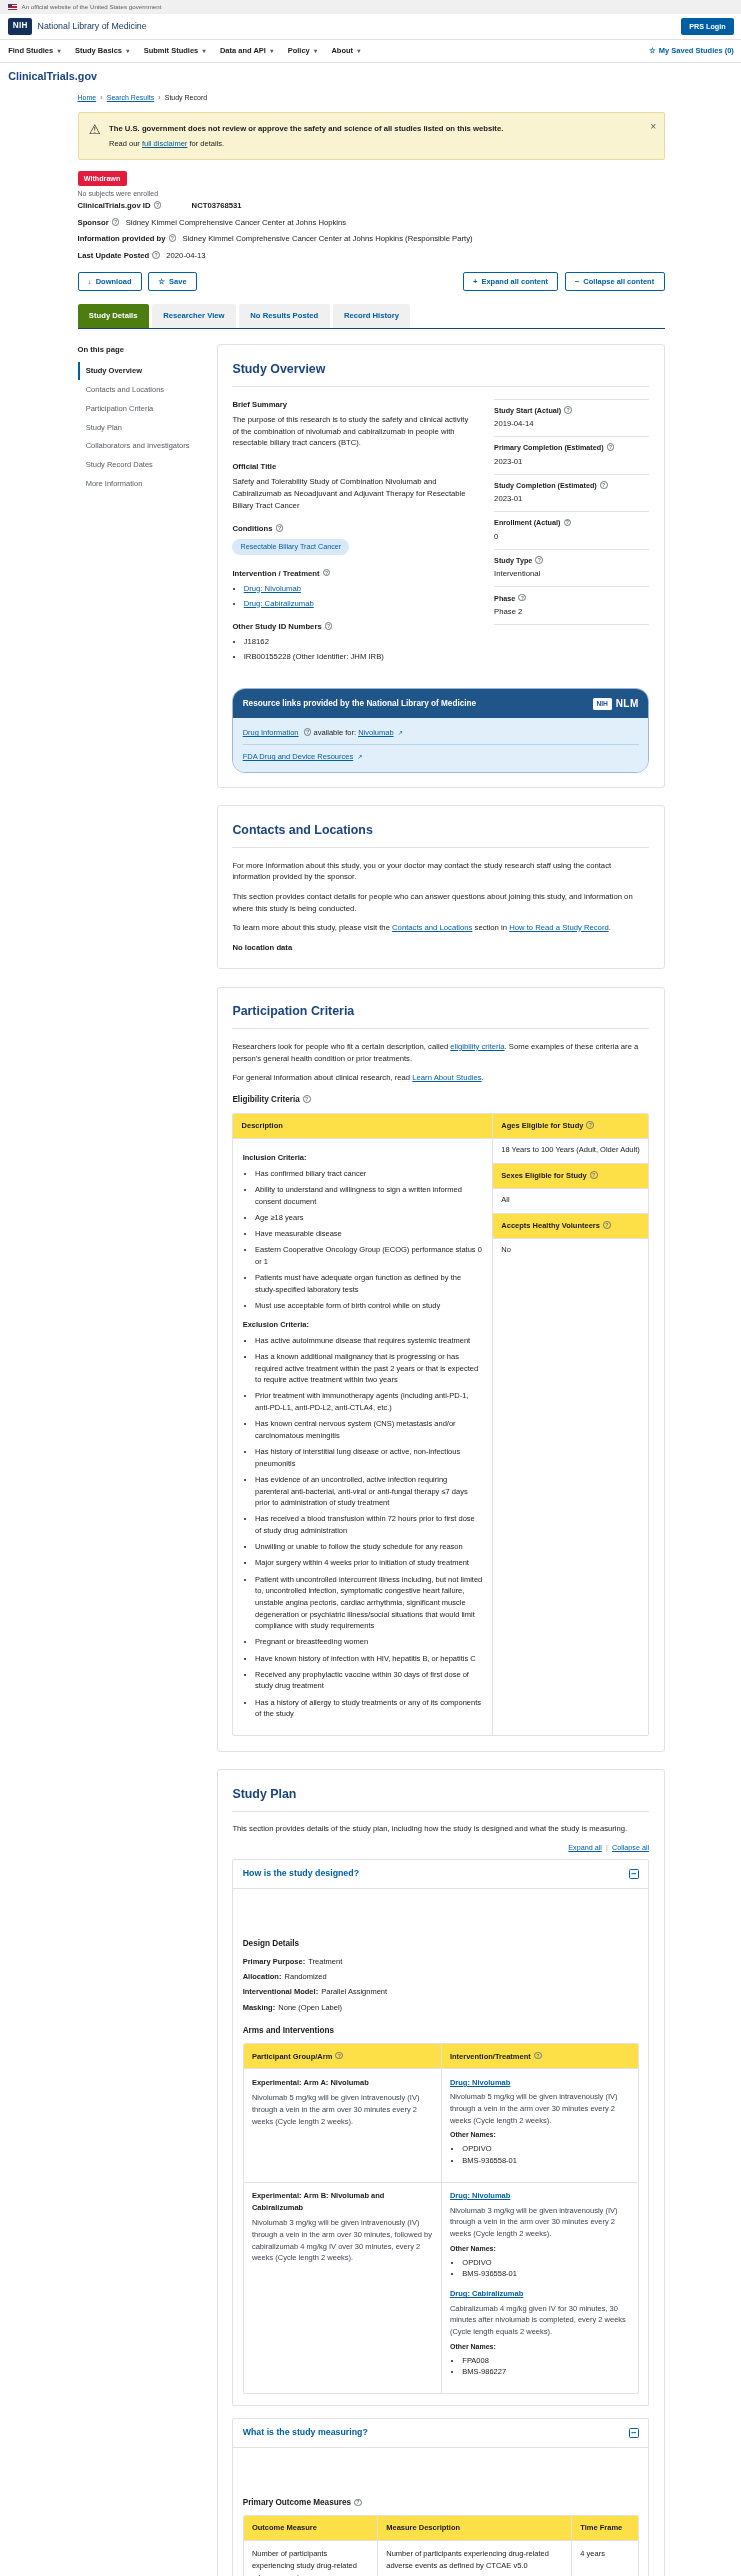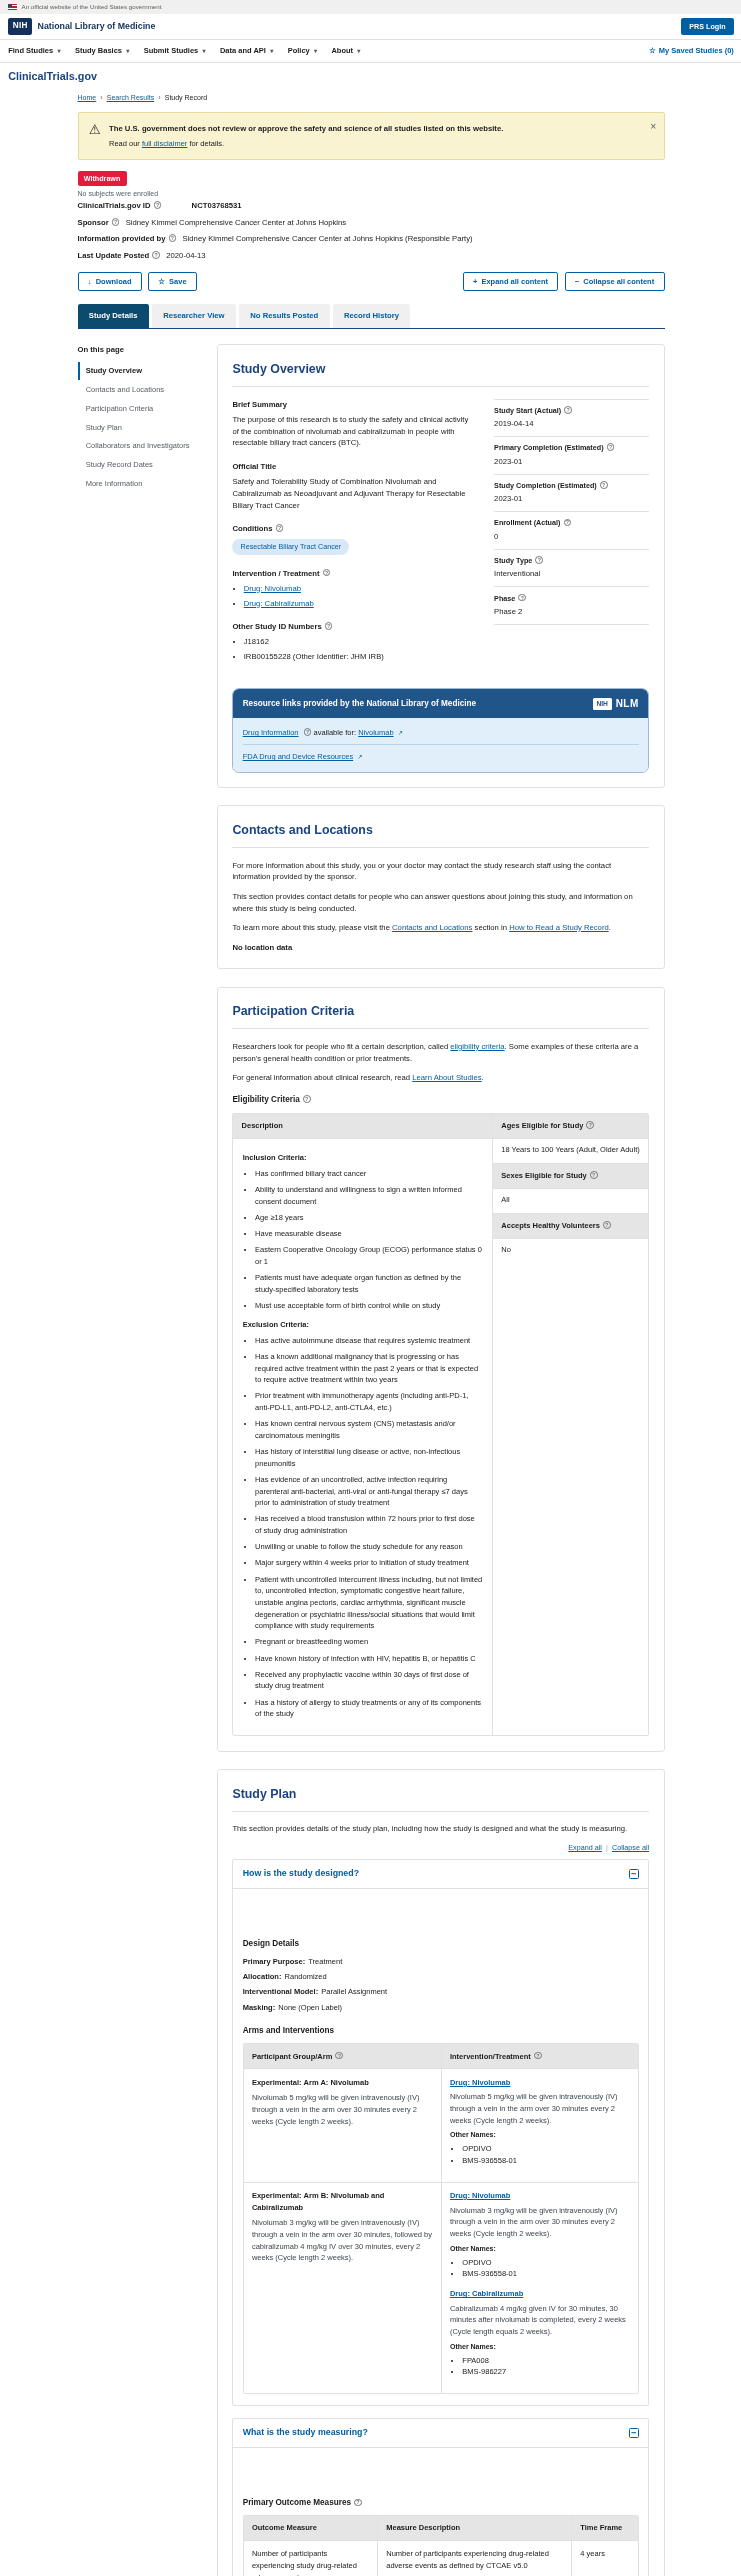--- a/index.html
+++ b/index.html
@@ -9,21 +9,21 @@
   ul { list-style-position:outside; }
   .content-w { width:587px; margin:0 auto; }
 
   
   .gov-banner { background:#f0f0f0; font-size:6.2px; color:#5d5d52; padding:2.1px 8.2px; display:flex; align-items:center; gap:4.1px; }
   .flag { width:9.3px; height:5.7px; background:linear-gradient(#b22234 20%, #fff 20%, #fff 40%, #b22234 40%, #b22234 60%, #fff 60%, #fff 80%, #b22234 80%); position:relative; display:inline-block; }
   .flag::after { content:""; position:absolute; left:0; top:0; width:4.1px; height:3.1px; background:#3c3b6e; }
   .site-header { background:#fff; display:flex; justify-content:space-between; align-items:center; padding:4.1px 8.2px; }
   .lockup { display:flex; align-items:center; gap:5.2px; }
   .nih-badge { background:#14315c; color:#fff; font-weight:bold; padding:2.1px 4.6px; border-radius:2.1px; font-size:8.2px; letter-spacing:0.3px; }
-  .nlm-name { font-size:8.8px; font-weight:bold; color:#14315c; }
+  .nlm-name { font-size:8.8px; font-weight:normal; color:#14315c; }
   .btn-solid { background:#005ea2; color:#fff; border:none; border-radius:2.1px; padding:4.1px 8.2px; font-weight:bold; font-size:7.2px; font-family:inherit; cursor:pointer; }
   .main-nav { display:flex; justify-content:space-between; align-items:center; border-top:0.5px solid #dfe1e2; border-bottom:0.5px solid #dfe1e2; padding:5.2px 8.2px; }
   .nav-items { display:flex; gap:14.4px; }
   .nav-item { font-weight:bold; color:#1b1b1b; cursor:pointer; font-size:7.5px; }
   .caret { color:#565c65; margin-left:2.1px; font-size:6.2px; }
   .saved { color:#005ea2; font-weight:bold; font-size:7.5px; cursor:pointer; }
   .saved .star { margin-right:3.1px; }
   .brand-row { padding:5.2px 8.2px 3.1px; }
   .brand { font-size:10.8px; font-weight:bold; color:#1a4480; cursor:pointer; }
 
@@ -45,21 +45,21 @@
   .id-label { font-weight:bold; margin-right:4.1px; }
   .id-rows .id-row:nth-of-type(1) .id-value { font-weight:bold;padding-left:24px; }
   .help { display:inline-flex; align-items:center; justify-content:center; width:7.7px; height:7.7px; border:0.5px solid #71767a; border-radius:50%; color:#71767a; font-size:5.2px; font-weight:bold; margin-left:3.1px; vertical-align:1px; cursor:pointer; }
 
   
   .action-row { display:flex; justify-content:space-between; margin:10.3px 0 12.4px; }
   .btn-group { display:flex; gap:6.2px; }
   .btn-o { display:inline-flex; align-items:center; gap:4.1px; border:0.5px solid #005ea2; color:#005ea2; background:#fff; padding:4.1px 9.3px; border-radius:2.1px; font-weight:bold; font-size:7.5px; font-family:inherit; cursor:pointer; }
   .tabs { display:flex; gap:3.1px; border-bottom:1.5px solid #1a4480; }
   .tab { padding:6.2px 11.3px; background:#f0f0f0; color:#005ea2; font-weight:bold; font-size:7.7px; border-radius:2.1px 2.1px 0 0; cursor:pointer; }
-  .tab.active { background:#0c4a6e; color:#fff; }
+  .tab.active { background:#4d7c0f; color:#fff; }
 
   
   .layout { display:grid; grid-template-columns:124px 1fr; gap:15.5px; margin-top:15.5px; }
   .onpage-h { font-weight:bold; margin-bottom:5.2px; font-size:7.7px; }
   .onpage .item { display:block; padding:3.6px 6.2px; color:#565c65; text-decoration:none; border-left:2.1px solid transparent; font-size:7.5px; }
   .onpage .item:nth-of-type(1) { color:#1b1b1b; font-weight:bold; border-left-color:#005ea2; }
 
   
   .card { background:#fff; border:0.5px solid #dfe1e2; border-radius:3.1px; padding:14.4px; margin-bottom:17.5px; }
   .card h2 { color:#1a4480; font-size:12.4px; padding-bottom:7.2px; border-bottom:0.5px solid #dfe1e2; margin-bottom:11.3px; }
@@ -69,37 +69,37 @@
   .ov-grid { display:grid; grid-template-columns:1fr 155px; gap:21px; }
   .ov-facts { border-top:0.5px solid #dfe1e2; align-self:start; }
   .fact { padding:5.2px 0 6.2px; border-bottom:0.5px solid #dfe1e2; }
   .fact-label { font-weight:bold; font-size:7.2px; }
   .fact-value { margin-top:2.1px; }
   .pill { display:inline-block; background:#d9e8f6; color:#005ea2; border-radius:515px; padding:2.6px 8.2px; text-decoration:none; font-size:7.2px; margin:1px 3.1px 1px 0; }
   ul.links { margin:2.1px 0 0 11.3px; }
   ul.links li { margin-bottom:3.1px; }
 
   
-  .resource { margin-top:14.4px; border-radius:7px; overflow:hidden; border:0.5px solid #9db8d2; }
+  .resource { margin-top:14.4px; border-radius:13px; overflow:hidden; border:0.5px solid #9db8d2; }
   .rb-head { background:#20558a; color:#fff; font-weight:bold; padding:6.7px 9.3px; display:flex; justify-content:space-between; align-items:center; font-size:8.2px; }
   .rb-logo { display:flex; align-items:center; gap:4.1px; }
   .rb-nih { background:#fff; color:#20558a; font-weight:bold; border-radius:1.5px; padding:0.5px 3.6px; font-size:6.7px; }
   .rb-nlm { font-size:10px; letter-spacing:0.5px; }
   .rb-body { background:#e1effa; padding:3.1px 9.3px; }
   .rb-row { padding:5.7px 0; font-size:7.5px; }
   .rb-row + .rb-row { border-top:0.5px solid #b8d4ea; }
   .ext { color:#005ea2; font-size:6.2px; margin-left:2.1px; }
 
   .noloc { font-weight:bold; margin-top:8.2px; }
   .para { margin-bottom:7.2px; }
 
   
   .elig-label { font-weight:bold; font-size:8.2px; margin:10.3px 0 6.2px; }
   .elig-grid { display:grid; grid-template-columns:1fr 155px; gap:0; border:0.5px solid #dfe1e2; border-radius:2.1px; overflow:hidden; }
-  .th { background:#e5e5e5; font-weight:bold; padding:6.2px 8.2px; border-bottom:0.5px solid #dfe1e2; font-size:7.5px; }
+  .th { background:#fde047; font-weight:bold; padding:6.2px 8.2px; border-bottom:0.5px solid #dfe1e2; font-size:7.5px; }
   .elig-desc { border-right:0.5px solid #dfe1e2; }
   .elig-body { padding:8.2px 9.3px; font-size:7.5px; }
   .crit-h { font-weight:bold; margin:5.2px 0 4.1px; }
   .elig-body ul { margin:0 0 7.2px 12.4px; }
   .elig-body li { margin-bottom:4.6px; }
   .efact .th { border-top:0.5px solid #dfe1e2; }
   .efact:first-of-type .th { border-top:none; }
   .efact-v { padding:5.2px 8.2px 7.2px; font-size:7.5px; }
 
   

